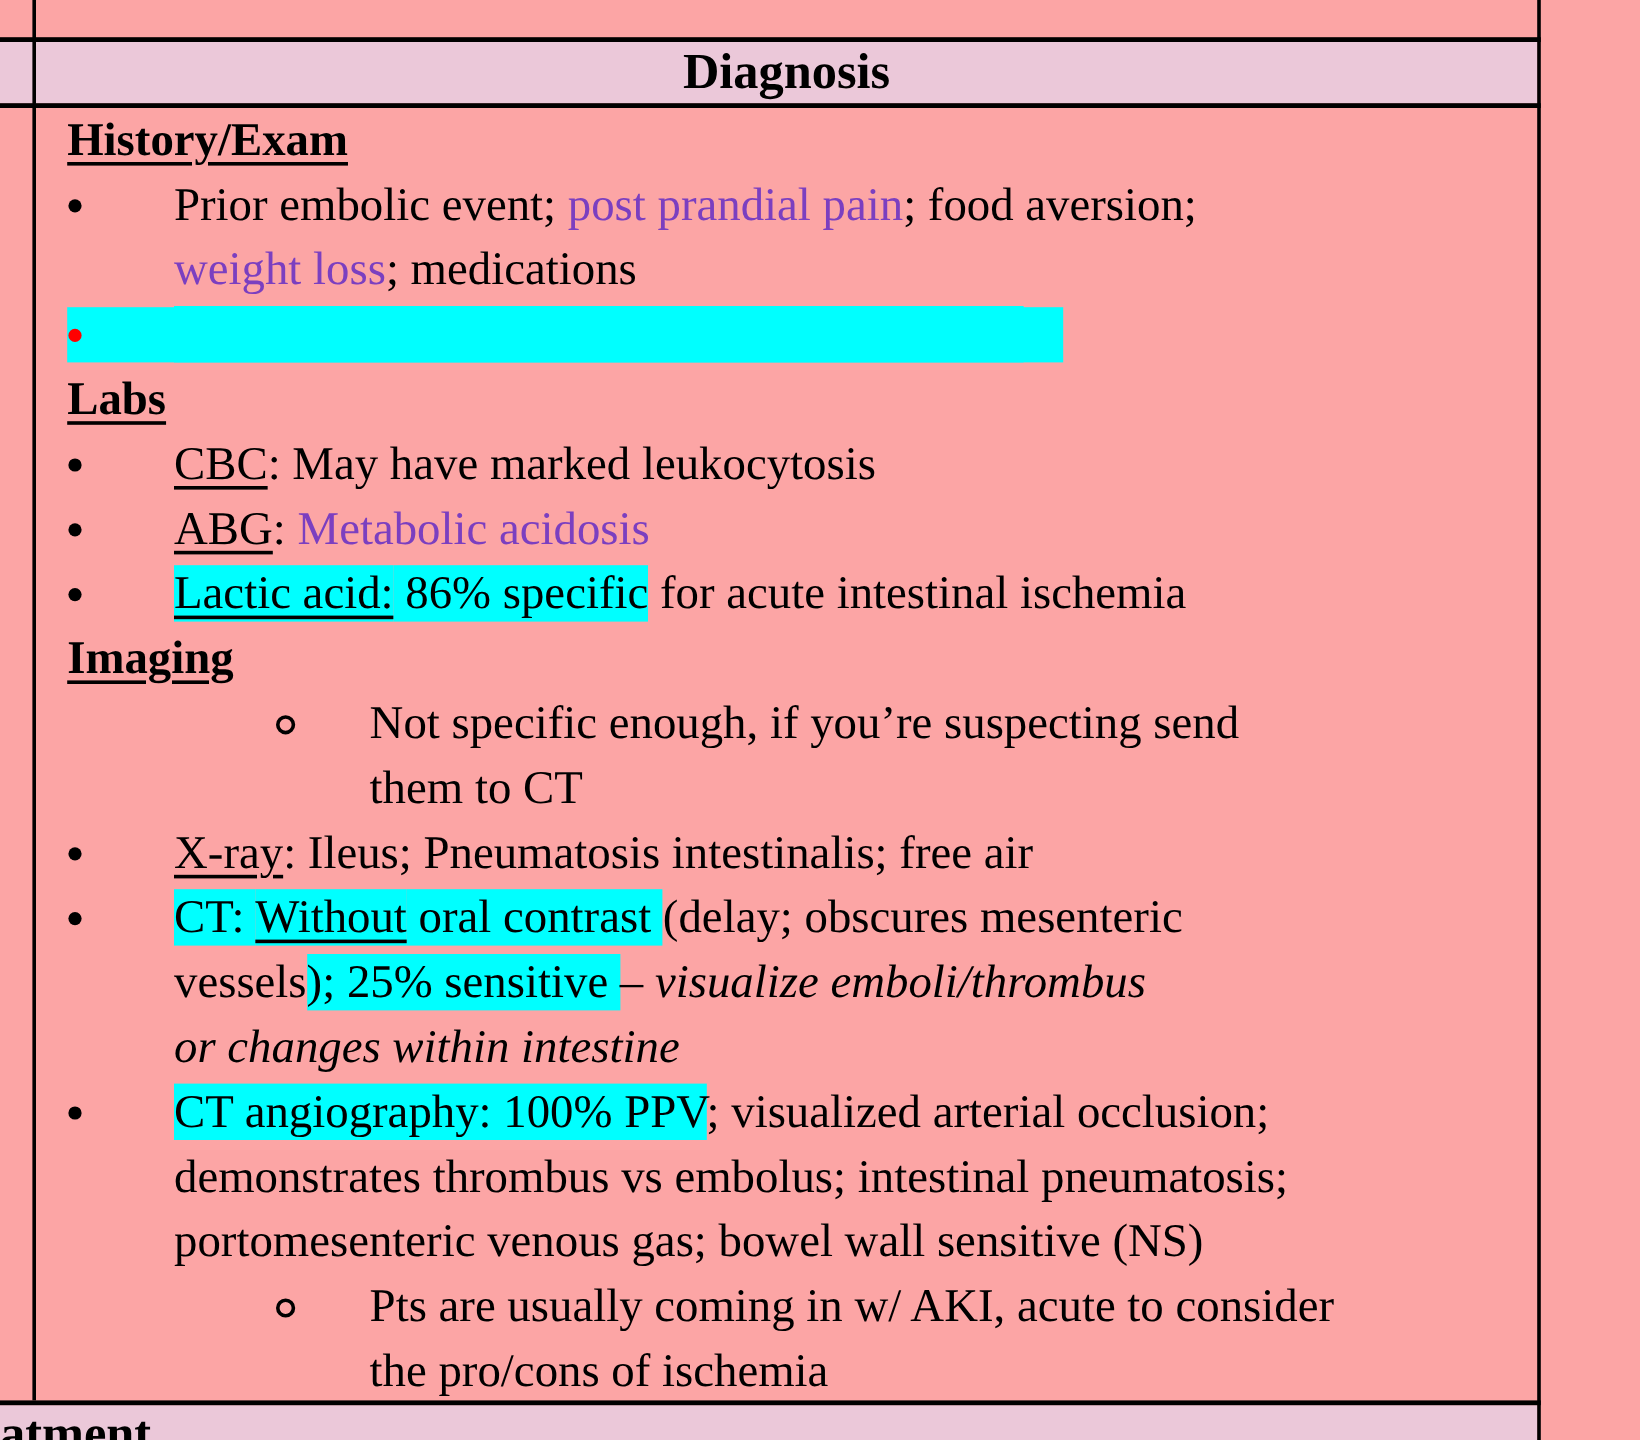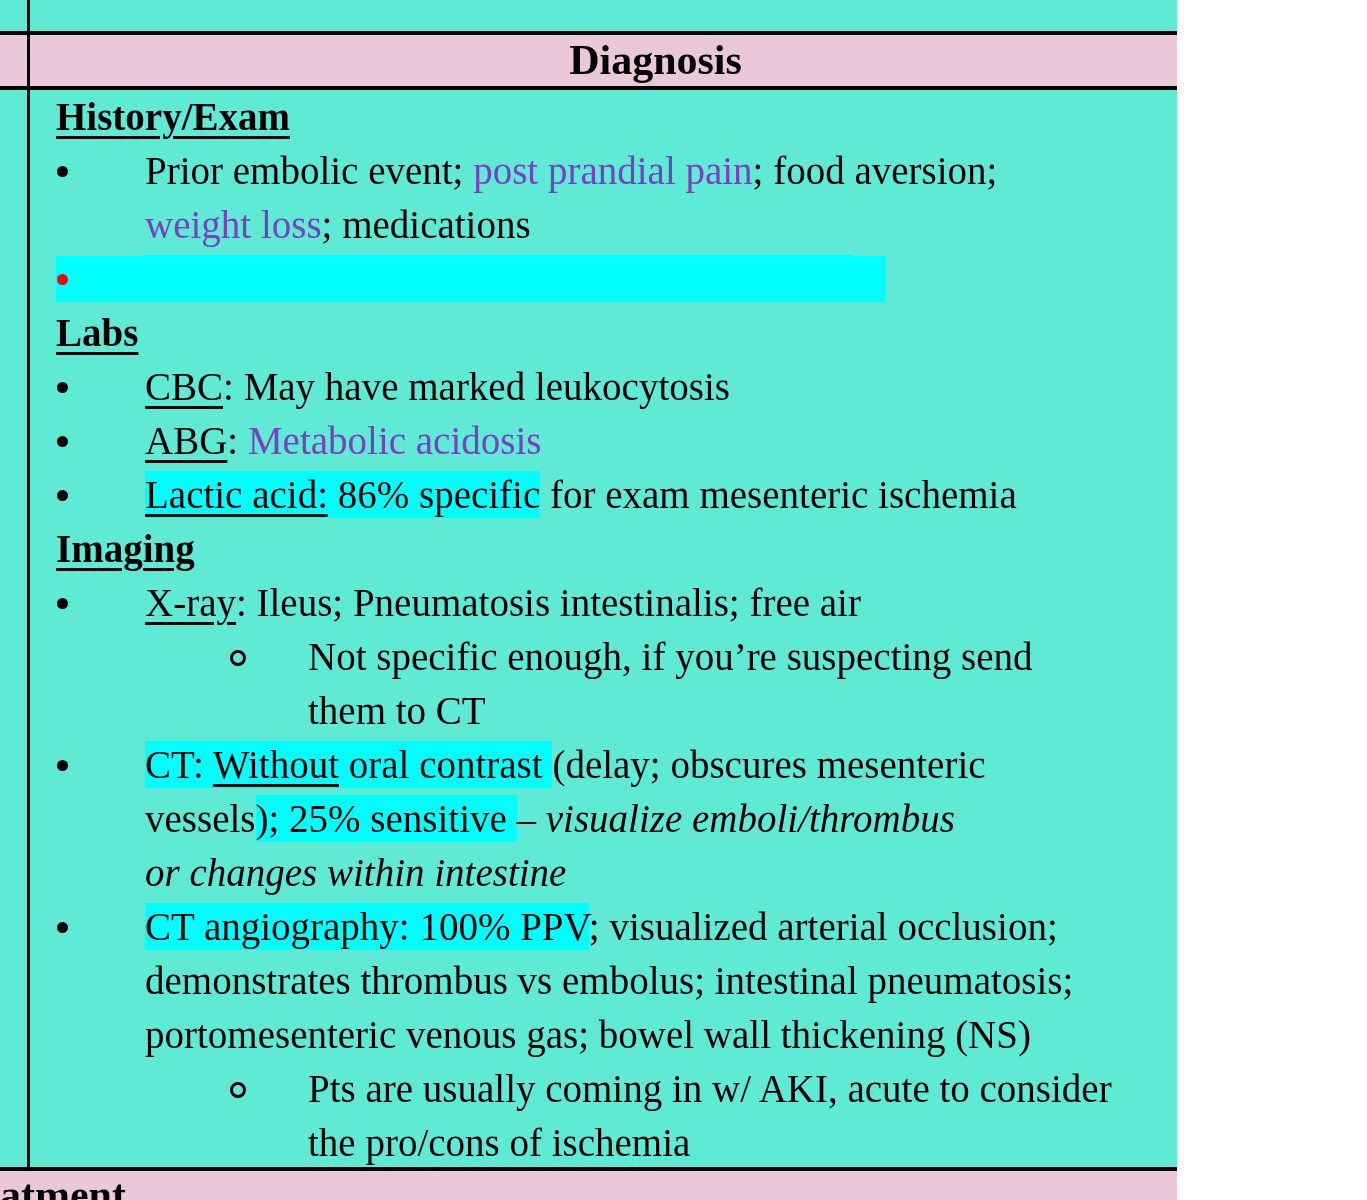--- a/index.html
+++ b/index.html
@@ -1,17 +1,17 @@
 <!DOCTYPE html>
 <html style="--pink: #EBC8D9; --cyan: #00FFFF; --purple: #7B3FC0; --red: #FF0000;"><head>
 <meta charset="utf-8">
 <style>
   html,body { margin:0; padding:0; background:#fff; }
   .page {
-    position:relative; width:1177px; height:1200px; background:#5eead4;
+    position:relative; width:1367px; height:1200px; background:#fca5a5;
     font-family:"Liberation Serif","DejaVu Serif",serif; color:#000;
     overflow:hidden;
   }
   
   .vline { position:absolute; width:3px; background:#000; }
   .hline { position:absolute; left:0; width:1284px; height:4px; background:#000; }
   #hl-top    { top:31px; }
   #hl-mid    { top:86px; }
   #hl-bottom { top:1167px; }
   #vl-col    { left:27px; top:0; height:1167px; }
@@ -98,45 +98,45 @@
       <div class="block bullet">
         <span class="marker dot"></span>
         <div class="line"><span class="seg u">CBC</span><span class="seg">: May have marked leukocytosis</span></div>
       </div>
       <div class="block bullet">
         <span class="marker dot"></span>
         <div class="line"><span class="seg u">ABG</span><span class="seg">: </span><span class="seg c-purple">Metabolic acidosis</span></div>
       </div>
       <div class="block bullet">
         <span class="marker dot"></span>
-        <div class="line"><span class="seg u hl">Lactic acid:</span><span class="seg hl"> 86% specific</span><span class="seg"> for exam mesenteric ischemia</span></div>
+        <div class="line"><span class="seg u hl">Lactic acid:</span><span class="seg hl"> 86% specific</span><span class="seg"> for acute intestinal ischemia</span></div>
       </div>
       <div class="block heading">
         <div class="line"><span class="seg b u">Imaging</span></div>
-      </div>
-      <div class="block bullet">
-        <span class="marker dot"></span>
-        <div class="line"><span class="seg u">X-ray</span><span class="seg">: Ileus; Pneumatosis intestinalis; free air</span></div>
       </div>
       <div class="block sub_bullet">
         <span class="marker circle"></span>
         <div class="line"><span class="seg">Not specific enough, if you’re suspecting send</span></div>
         <div class="line"><span class="seg">them to CT</span></div>
+      </div>
+      <div class="block bullet">
+        <span class="marker dot"></span>
+        <div class="line"><span class="seg u">X-ray</span><span class="seg">: Ileus; Pneumatosis intestinalis; free air</span></div>
       </div>
       <div class="block bullet">
         <span class="marker dot"></span>
         <div class="line"><span class="seg hl">CT: </span><span class="seg u hl">Without</span><span class="seg hl"> oral contrast </span><span class="seg">(delay; obscures mesenteric</span></div>
         <div class="line"><span class="seg">vessels</span><span class="seg hl">); 25% sensitive </span><span class="seg">– </span><span class="seg i">visualize emboli/thrombus</span></div>
         <div class="line"><span class="seg i">or changes within intestine</span></div>
       </div>
       <div class="block bullet">
         <span class="marker dot"></span>
         <div class="line"><span class="seg hl">CT angiography: 100% PPV</span><span class="seg">; visualized arterial occlusion;</span></div>
         <div class="line"><span class="seg">demonstrates thrombus vs embolus; intestinal pneumatosis;</span></div>
-        <div class="line"><span class="seg">portomesenteric venous gas; bowel wall thickening (NS)</span></div>
+        <div class="line"><span class="seg">portomesenteric venous gas; bowel wall sensitive (NS)</span></div>
       </div>
       <div class="block sub_bullet">
         <span class="marker circle"></span>
         <div class="line"><span class="seg">Pts are usually coming in w/ AKI, acute to consider</span></div>
         <div class="line"><span class="seg">the pro/cons of ischemia</span></div>
       </div>
     </div>
 
   <div id="footer-title">atment</div>
 </div>

